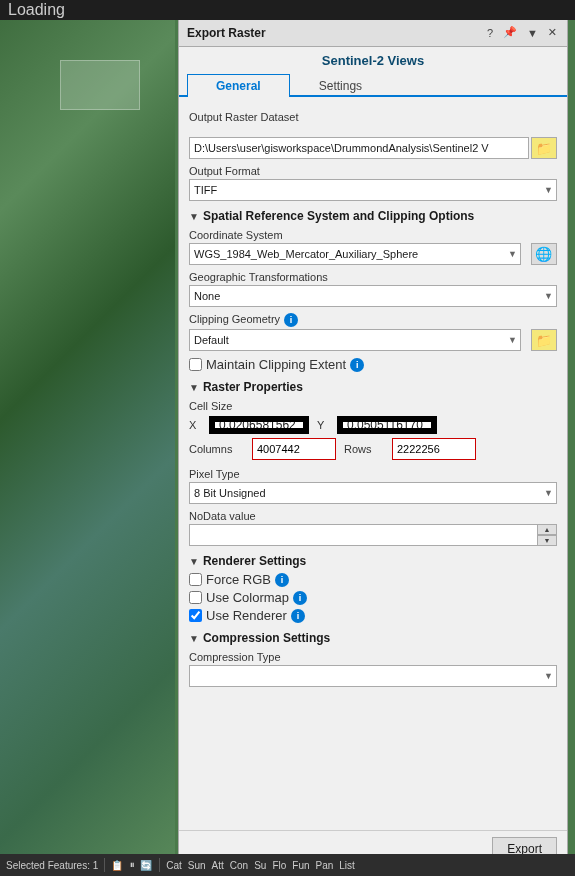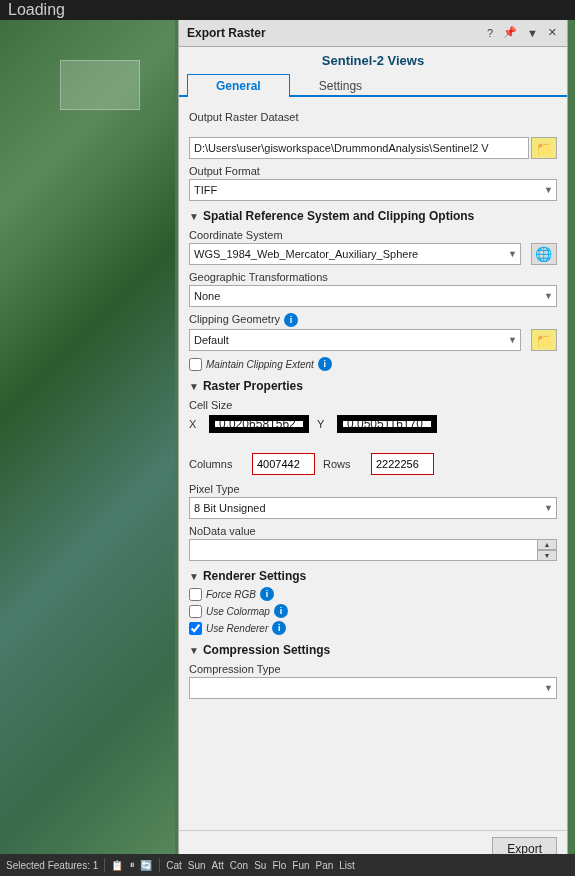--- a/index.html
+++ b/index.html
@@ -215,23 +215,22 @@
       align-items: center;
       gap: 4px;
       margin: 3px 0;
     }
     .checkbox-row input[type=checkbox] {
       width: 13px;
       height: 13px;
       margin: 0;
     }
     .checkbox-label {
-      font-size: 10px;
+      font-size: 13px;
       color: #333;
-      font-style: italic;
     }
     .info-icon {
       width: 14px;
       height: 14px;
       background: #0078d4;
       border-radius: 50%;
       color: white;
       font-size: 9px;
       font-weight: bold;
       display: inline-flex;
@@ -364,29 +363,29 @@
       background: white;
       padding: 0 4px;
       font-size: 12px;
       color: #1a1a1a;
     }
 
     .raster-size-row {
       display: flex;
       align-items: center;
       gap: 8px;
-      margin-top: 20px;
+      margin-top: 4px;
     }
     .rs-label {
       font-size: 11px;
       color: #333;
       width: 55px;
     }
     .rs-input {
-      width: 63px;
+      width: 84px;
       height: 22px;
       padding: 0 4px;
       font-size: 11px;
       border: 1px solid #aaa;
       background: white;
     }
   </style>
 </head>
 <body>
 

